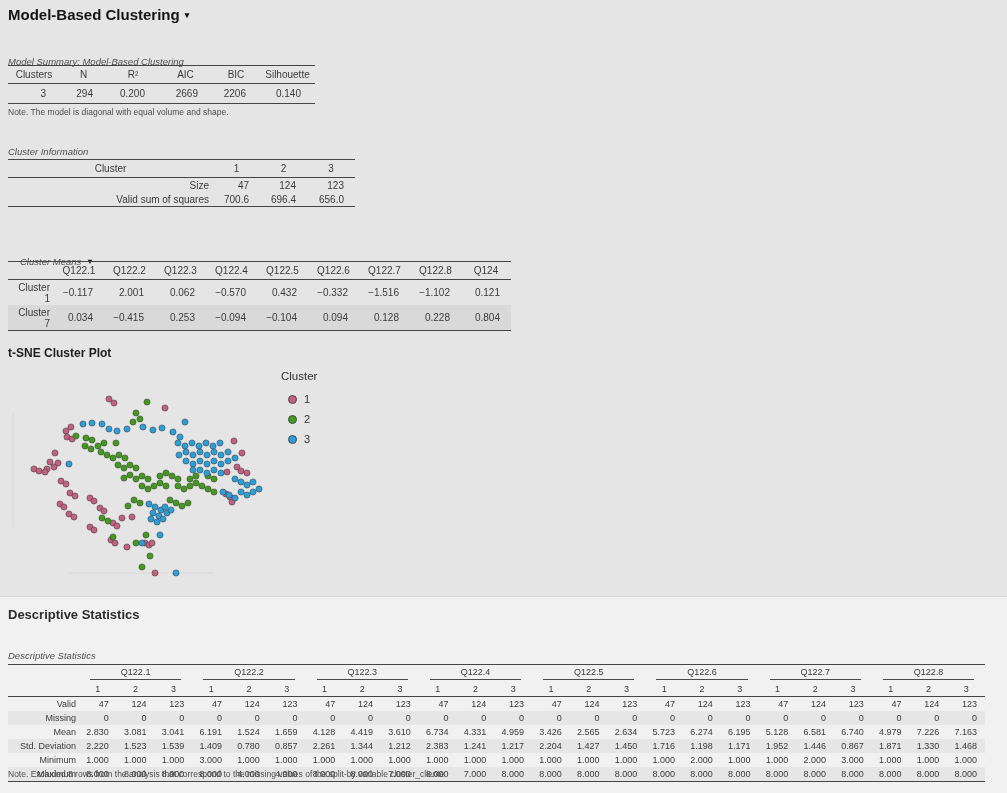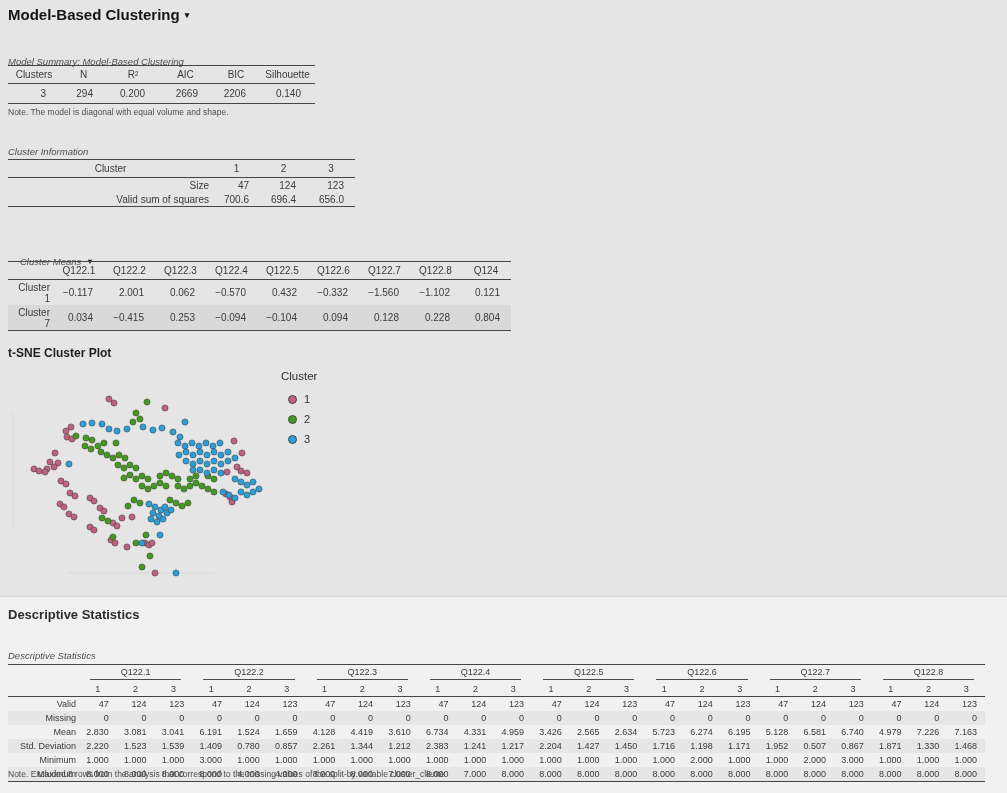--- a/index.html
+++ b/index.html
@@ -157,21 +157,21 @@
       </thead>
       <tbody>
         <tr>
           <td class="lbl">Cluster 1</td>
           <td class="num">−0.117</td>
           <td class="num">2.001</td>
           <td class="num">0.062</td>
           <td class="num">−0.570</td>
           <td class="num">0.432</td>
           <td class="num">−0.332</td>
-          <td class="num">−1.560</td>
+          <td class="num">−1.516</td>
           <td class="num">−1.102</td>
           <td class="num">0.121</td>
         </tr>
         <tr class="stripe">
           <td class="lbl">Cluster 7</td>
           <td class="num">0.034</td>
           <td class="num">−0.415</td>
           <td class="num">0.253</td>
           <td class="num">−0.094</td>
           <td class="num">−0.104</td>
@@ -563,21 +563,21 @@
           <td class="num">2.383</td>
           <td class="num">1.241</td>
           <td class="num">1.217</td>
           <td class="num">2.204</td>
           <td class="num">1.427</td>
           <td class="num">1.450</td>
           <td class="num">1.716</td>
           <td class="num">1.198</td>
           <td class="num">1.171</td>
           <td class="num">1.952</td>
-          <td class="num">0.507</td>
+          <td class="num">1.446</td>
           <td class="num">0.867</td>
           <td class="num">1.871</td>
           <td class="num">1.330</td>
           <td class="num">1.468</td>
         </tr>
         <tr>
           <td class="lbl">Minimum</td>
           <td class="num">1.000</td>
           <td class="num">1.000</td>
           <td class="num">1.000</td>

